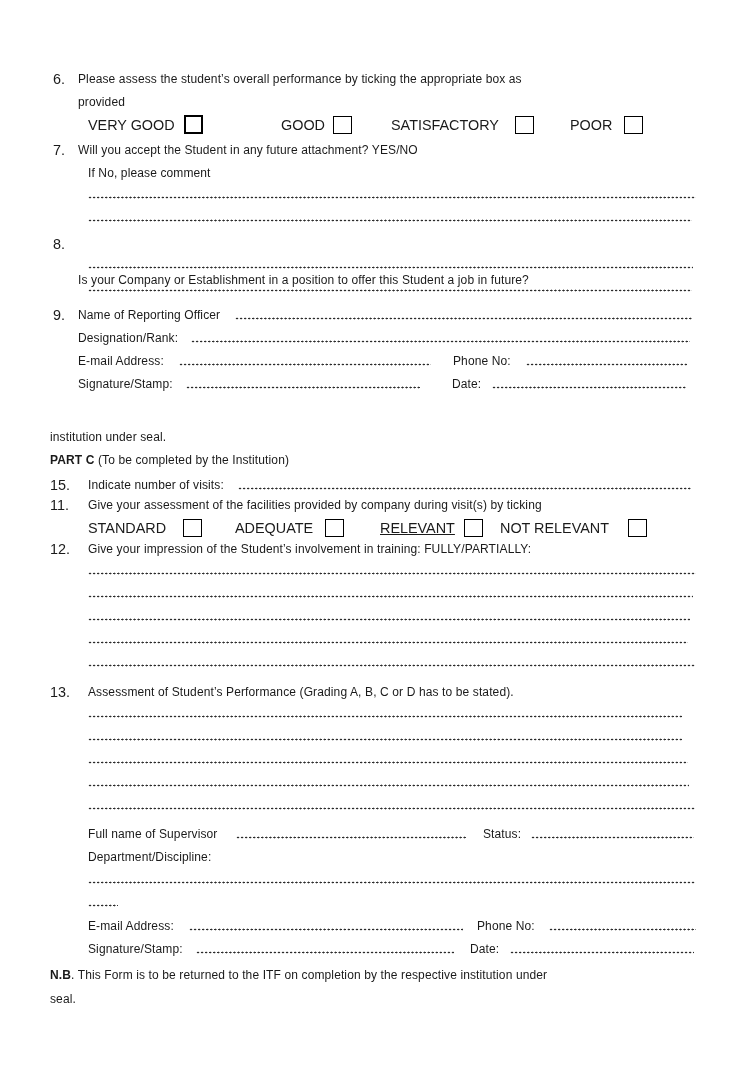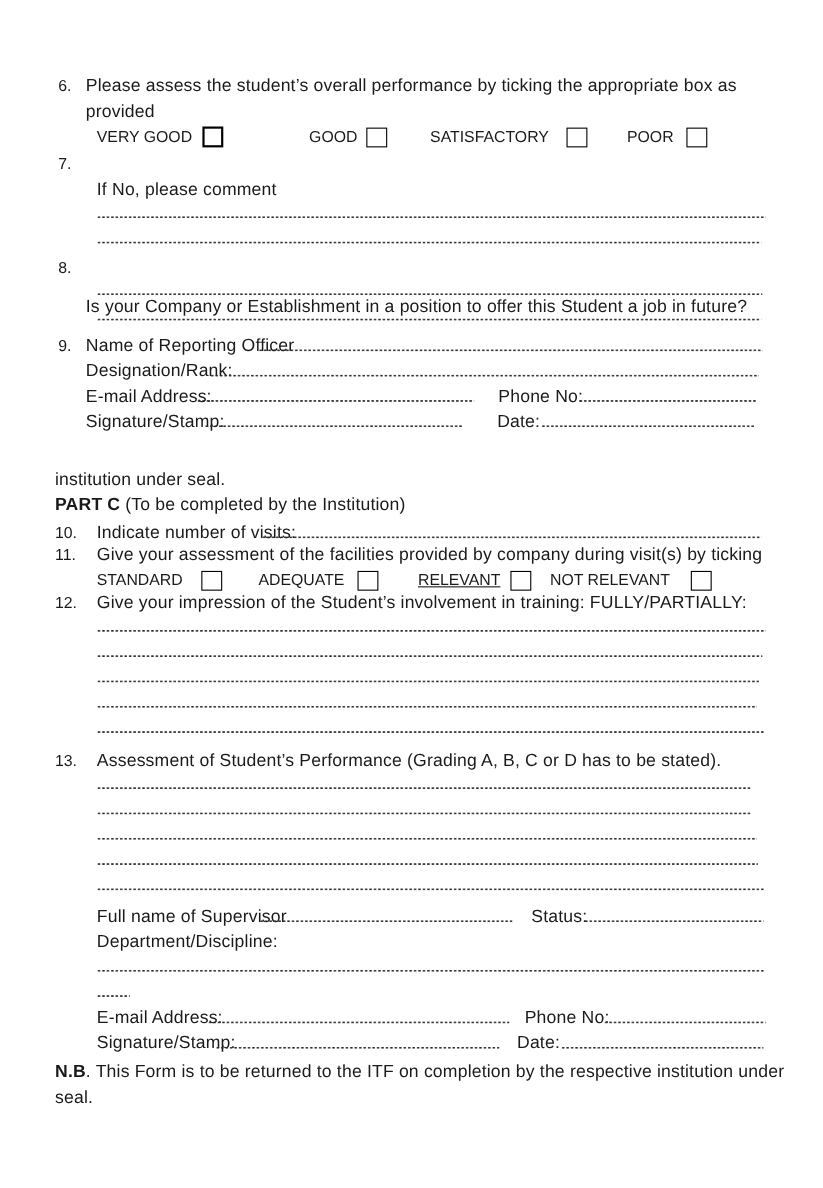--- a/index.html
+++ b/index.html
@@ -22,21 +22,21 @@
     position: absolute;
     left: 0; top: 0;
     width: 748px;
     height: 1080px;
     background: #ffffff;
   }
 
   
   .row {
     position: absolute;
-    font-size: 16px;
+    font-size: 12px;
     line-height: 16px;
     white-space: nowrap;
     letter-spacing: .01em;
   }
   .num {
     position: absolute;
     font-size: 14.4px;
     line-height: 16px;
     text-align: left;
   }
@@ -84,20 +84,21 @@
   <div class="lbl" style="left:281px; top:117px;">GOOD</div>
   <div class="cbox" style="left:333px; top:116px; width:19px; height:18px;"></div>
 
   <div class="lbl" style="left:391px; top:117px;">SATISFACTORY</div>
   <div class="cbox" style="left:515px; top:116px; width:19px; height:18px;"></div>
 
   <div class="lbl" style="left:570px; top:117px;">POOR</div>
   <div class="cbox" style="left:624px; top:116px; width:19px; height:18px;"></div>
 
   <div class="num" style="left:53px; top:142px;">7.</div>
+  <div class="row" style="left:78px; top:142px;">Will you accept the Student in any future attachment? YES/NO</div>
   <div class="row" style="left:88px; top:165px;">If No, please comment</div>
 
   <div class="dots" style="left:88px; top:196px; width:608px;"></div>
   <div class="dots" style="left:88px; top:219px; width:604px;"></div>
 
   <div class="num" style="left:53px; top:236px;">8.</div>
   <div class="row" style="left:78px; top:236px;margin-top:36px;">Is your Company or Establishment in a position to offer this Student a job in future?</div>
 
   <div class="dots" style="left:88px; top:266px; width:605px;"></div>
   <div class="dots" style="left:88px; top:289px; width:604px;"></div>
@@ -118,21 +119,21 @@
   <div class="dots" style="left:186px; top:386px; width:234px;"></div>
   <div class="row" style="left:452px; top:376px;">Date:</div>
   <div class="dots" style="left:492px; top:386px; width:194px;"></div>
 
   <div class="row" style="left:50px; top:429px;text-align:right;">institution under seal.</div>
 
   <div class="row" style="left:50px; top:452px;">
     <span class="bold">PART C</span><span> (To be completed by the Institution)</span>
   </div>
 
-  <div class="num" style="left:50px; top:477px;">10.</div>
+  <div class="num" style="left:50px; top:477px;">15.</div>
   <div class="row" style="left:88px; top:477px;">Indicate number of visits:</div>
   <div class="dots" style="left:238px; top:487px; width:454px;"></div>
 
   <div class="num" style="left:50px; top:497px;">11.</div>
   <div class="row" style="left:88px; top:497px;">Give your assessment of the facilities provided by company during visit(s) by ticking</div>
 
   <div class="lbl" style="left:88px; top:520px;">STANDARD</div>
   <div class="cbox" style="left:183px; top:519px; width:19px; height:18px;"></div>
 
   <div class="lbl" style="left:235px; top:520px;">ADEQUATE</div>

